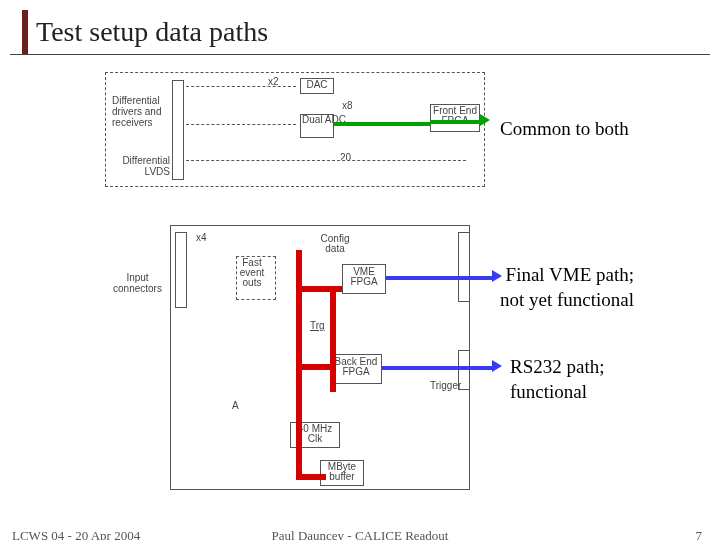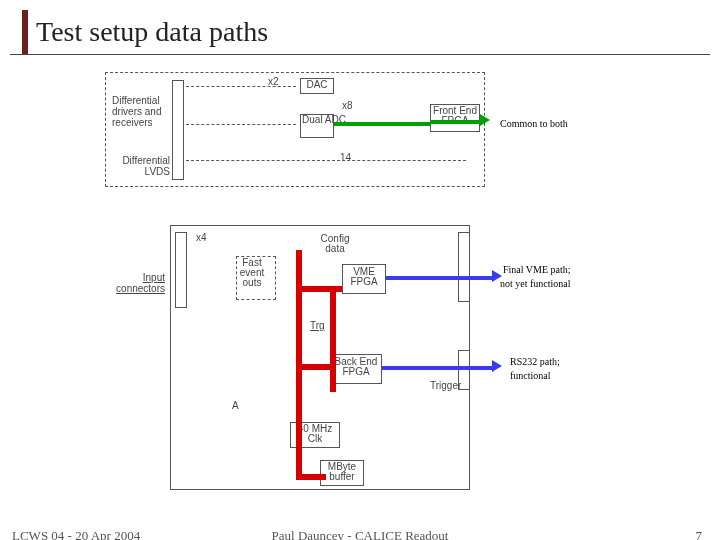--- a/index.html
+++ b/index.html
@@ -4,21 +4,21 @@
 <style>
   * { box-sizing: border-box; margin: 0; padding: 0; }
   html, body { width: 720px; height: 540px; font-family: "Times New Roman", serif; background: #fff; overflow: hidden; }
   .slide { position: relative; width: 720px; height: 540px; }
 
   .title-bar { position: absolute; left: 22px; top: 10px; }
   .title-bar .accent { position: absolute; left: 0; top: 0; width: 6px; height: 44px; background: #6b1f1f; }
   .title-bar h1 { font-size: 28px; font-weight: 400; color: #222; padding-left: 14px; line-height: 44px; }
   .title-hr { position: absolute; left: 10px; top: 54px; width: 700px; height: 0; border-top: 1px solid #444; }
 
-  .annot { position: absolute; font-size: 10px; color: #000; line-height: 1.2; }
+  .annot { position: absolute; font-size: 19px; color: #000; line-height: 1.2; }
   .annot .line2 { display: block; margin-top: 2px; }
 
   .footer { position: absolute; bottom: 12px; left: 0; width: 100%; font-size: 13px; color: #555; }
   .footer .fl { position: absolute; left: 12px; }
   .footer .fc { position: absolute; left: 50%; transform: translateX(-50%); }
   .footer .fr { position: absolute; right: 18px; }
 
   
   .dbox { position: absolute; border: 1px solid #555; background: #fff; }
   .dashed { border-style: dashed; }
@@ -62,31 +62,31 @@
   <div class="lbl" style="left:342px; top:100px;">x8</div>
 
   <div class="dbox" style="left:300px; top:114px; width:34px; height:24px;"></div>
   <div class="lbl" style="left:300px; top:115px; width:48px; line-height:1;">Dual
 ADC</div>
 
   <div class="dbox" style="left:430px; top:104px; width:50px; height:28px;"></div>
   <div class="lbl" style="left:430px; top:106px; width:50px; line-height:1;">Front End
 FPGA</div>
 
-  <div class="lbl" style="left:340px; top:152px;">14</div>
+  <div class="lbl" style="left:340px; top:152px;">20</div>
 
   <div class="path green" style="left:334px; top:122px; width:96px; height:4px;"></div>
 
   <div class="dbox dashed" style="left:186px; top:86px; width:110px; height:0; border-bottom:none;border-left:none;border-right:none;"></div>
   <div class="dbox dashed" style="left:186px; top:124px; width:110px; height:0; border-bottom:none;border-left:none;border-right:none;"></div>
   <div class="dbox dashed" style="left:186px; top:160px; width:280px; height:0; border-bottom:none;border-left:none;border-right:none;"></div>
 
   <div class="dbox" style="left:170px; top:225px; width:300px; height:265px;"></div>
 
-  <div class="lbl" style="left:110px; top:272px; width:55px; text-align:right;text-decoration:underline;">Input
+  <div class="lbl" style="left:110px; top:272px; width:55px; text-align:center;">Input
 connectors</div>
   <div class="dbox tall" style="left:175px; top:232px; height:76px;"></div>
   <div class="lbl" style="left:196px; top:232px;">x4</div>
 
   <div class="dbox dashed" style="left:236px; top:256px; width:40px; height:44px;"></div>
   <div class="lbl" style="left:232px; top:258px; width:40px; line-height:1;">Fast
 event
 outs</div>
 
   <div class="lbl" style="left:314px; top:234px; width:42px; line-height:1;">Config

